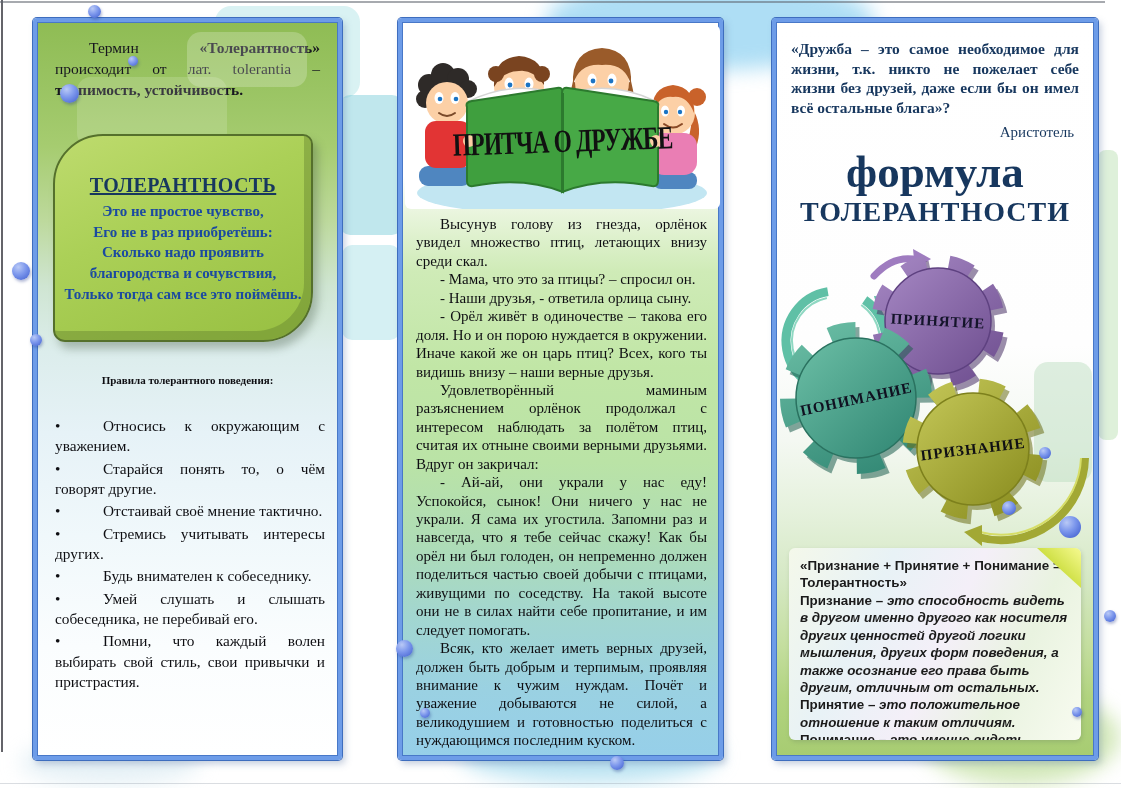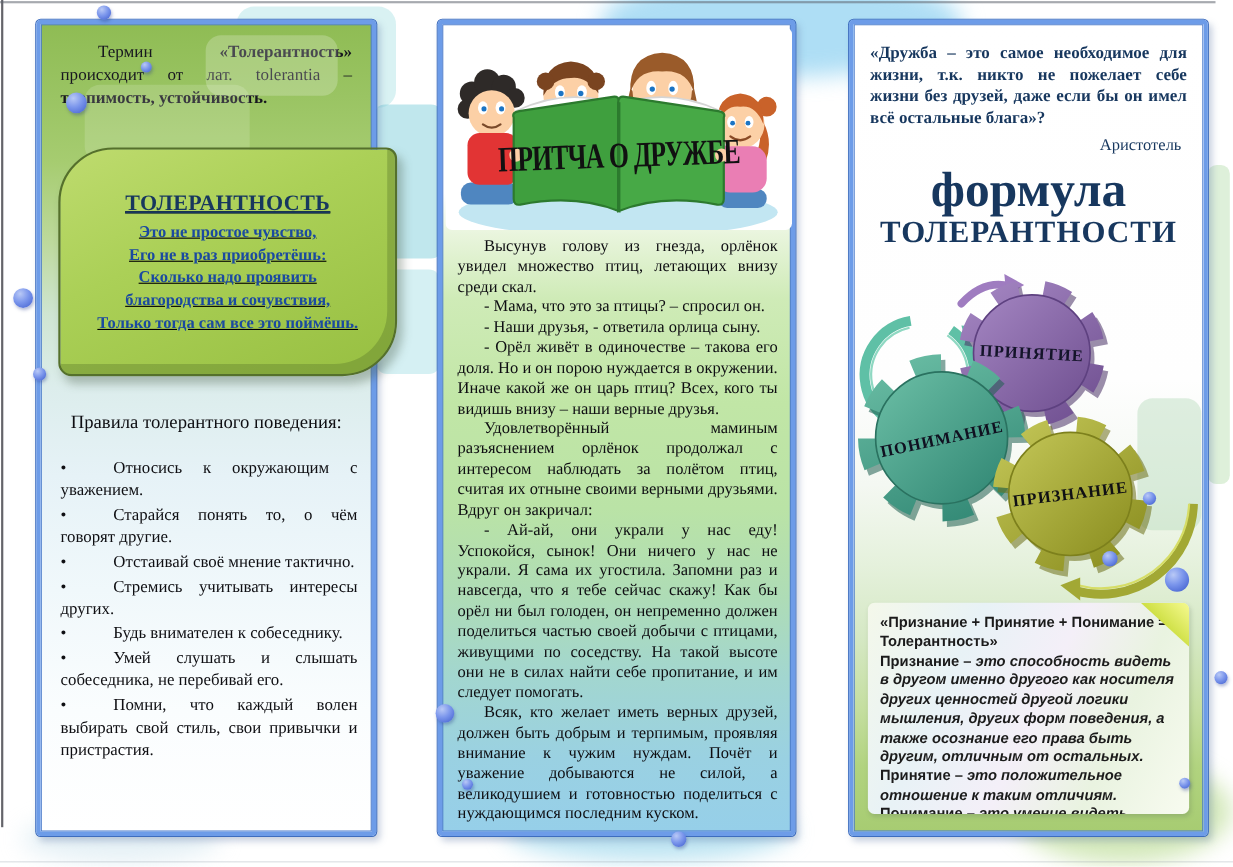--- a/index.html
+++ b/index.html
@@ -25,30 +25,30 @@
     background:linear-gradient(180deg,#ffffff 0%,#ffffff 21%,#e9f5dd 26%,#cfebb7 34%,#c1e6a6 47%,
                #bae3a6 60%,#aedcb6 71%,#a2d6d0 81%,#9ad1e2 91%,#96cfe9 100%);}
   #panel-right{left:772px;width:326px;
     background:linear-gradient(180deg,#ffffff 0%,#fefefe 44%,#f4f8f2 57%,#e5f1dc 67%,#d5e8c4 76%,
                #c4de9f 85%,#b1d37f 92%,#a7cc72 100%);}
   .inner-deco{position:absolute;border-radius:14px;}
   
   .term{margin:16px 18px 0 18px;font-size:15.5px;line-height:1.35;text-align:justify;
         text-indent:34px;color:#17171f;}
   .term b{font-weight:bold;}
-  .green-box{position:absolute;left:16px;top:112px;width:308px;height:208px;box-sizing:border-box;
+  .green-box{position:absolute;left:16px;top:112px;width:260px;height:208px;box-sizing:border-box;
     background:linear-gradient(155deg,#bedb6e 0%,#abd057 40%,#97bf41 100%);
     border:2px solid #55702c;border-radius:50px 10px 50px 12px;padding:0 8px;
-    box-shadow:inset -7px -9px 0 rgba(95,125,45,.40), 5px 7px 9px rgba(70,90,70,.35);text-decoration:underline;}
+    box-shadow:inset -7px -9px 0 rgba(95,125,45,.40), 5px 7px 9px rgba(70,90,70,.35);}
   .green-box-title{margin-top:38px;text-align:center;font-size:20px;font-weight:bold;
     color:#17375e;text-decoration:underline;letter-spacing:.4px;}
   .poem{margin-top:4px;text-align:center;font-weight:bold;color:#1b4aa0;
         font-size:15px;line-height:1.38;}
   .rules-title{position:absolute;left:0;right:0;top:352px;text-align:center;
-        font-weight:normal;font-size:17px;color:#0e0e12;}
+        font-weight:bold;font-size:11px;color:#0e0e12;}
   .rules{position:absolute;left:18px;right:13px;top:394px;font-size:15.3px;
         line-height:1.33;text-align:justify;color:#0e0e12;}
   .rule{margin:0 0 2px 0;}
   .rule .bullet{display:inline-block;width:48px;}
   
   .illus{position:absolute;left:3px;top:3px;right:3px;height:184px;}
   .story{position:absolute;left:14px;right:12px;top:193px;font-size:15px;line-height:1.23;
          text-align:justify;color:#0e0e12;}
   .story p{margin:0;text-indent:24px;}
   

